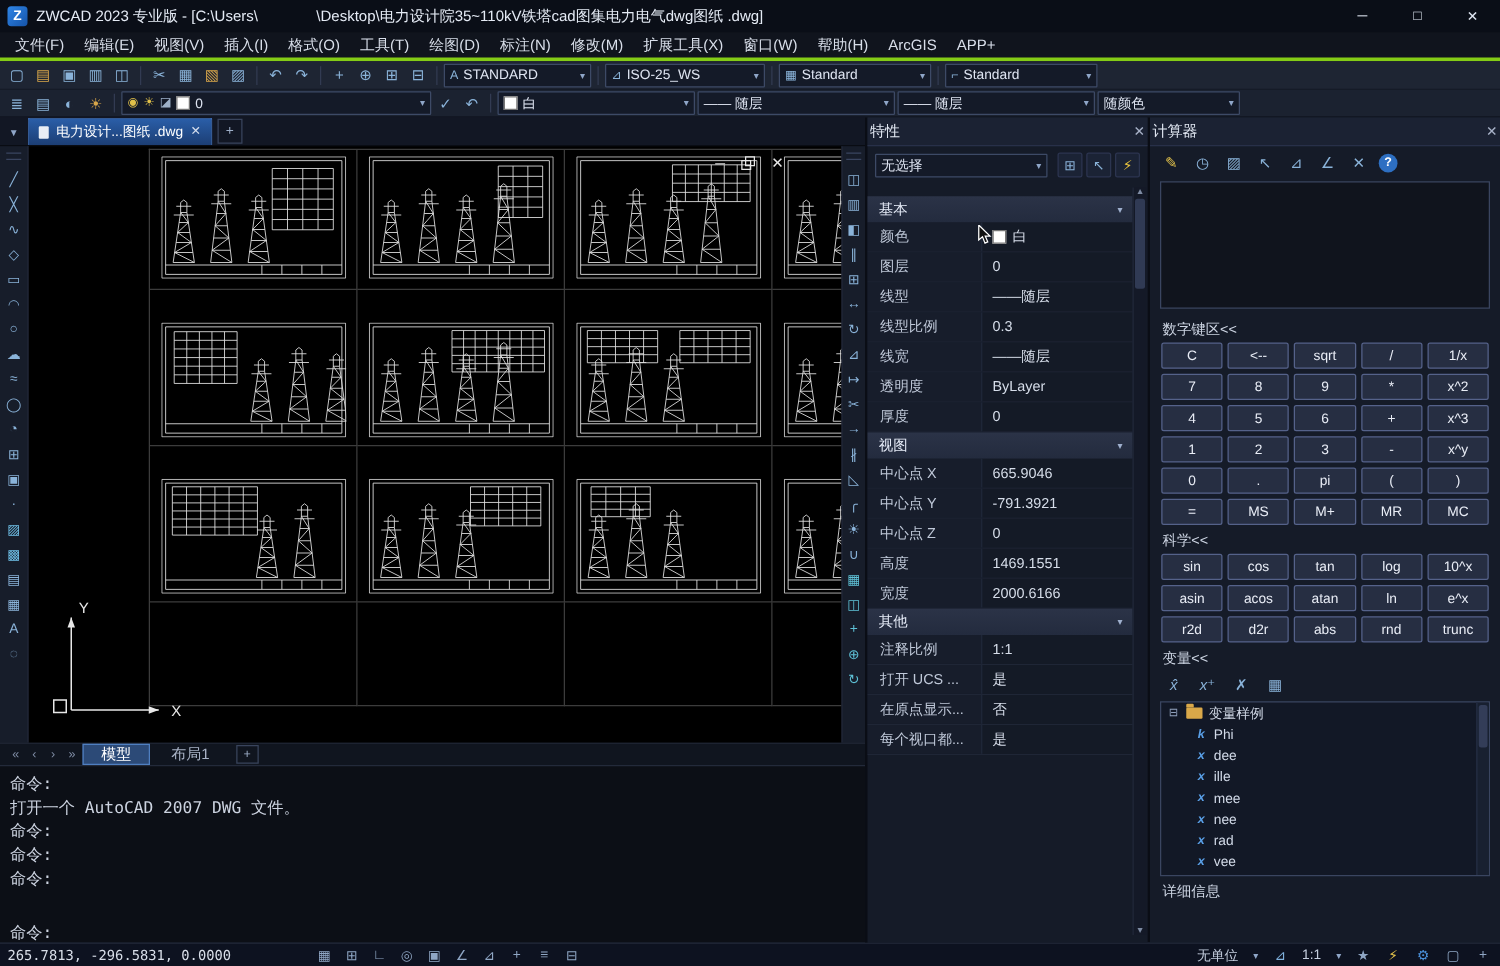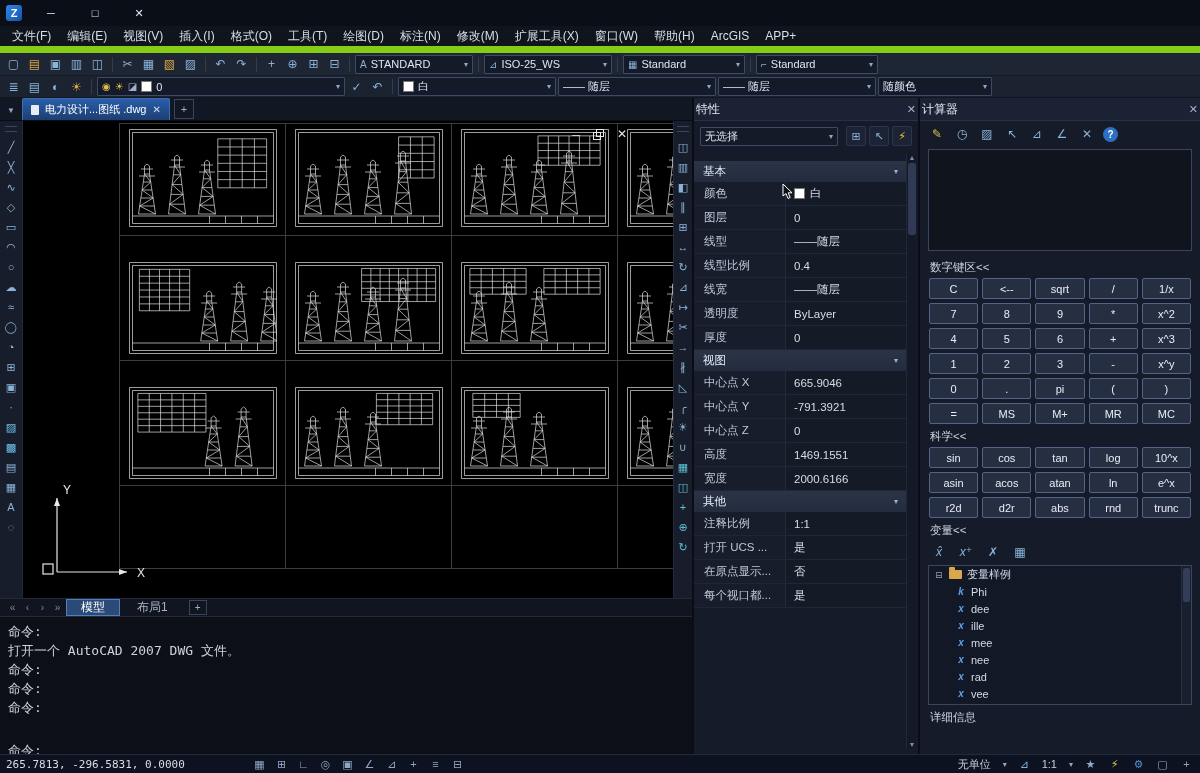--- a/index.html
+++ b/index.html
@@ -9,21 +9,21 @@
 
   
   .titlebar{height:26px;background:#0a0e17;display:flex;align-items:center;padding:0 0 0 6px;flex:none;}
   .logo{width:16px;height:16px;border-radius:3px;background:linear-gradient(135deg,#2f86e8,#1553a8);
         color:#fff;font-size:11px;font-weight:bold;display:flex;align-items:center;justify-content:center;margin-right:7px;}
   .title{font-size:12px;color:#e5ebf5;white-space:pre;overflow:hidden;text-overflow:ellipsis;flex:1;}
   .win-controls{display:flex;height:26px;flex:none;}
   .win-btn{width:44px;height:26px;display:flex;align-items:center;justify-content:center;color:#dfe6f2;font-size:11px;}
 
   
-  .menubar{height:20px;background:#10141d;display:flex;align-items:center;padding-left:4px;flex:none;border-bottom:7px solid #84cc16;}
+  .menubar{height:20px;background:#10141d;display:flex;align-items:center;padding-left:4px;flex:none;border-bottom:3px solid #84cc16;}
   .menu-item{font-size:12px;color:#d8dee9;padding:0 8px;height:20px;display:flex;align-items:center;}
 
   
   .toolbar{display:flex;align-items:center;background:#1e2533;flex:none;padding:0 4px;gap:2px;}
   .tb1{height:22px;border-bottom:1px solid #151b27;}
   .tb2{height:21px;background:#1b2230;border-bottom:1px solid #11151f;}
   .tb-icon{width:19px;height:18px;display:flex;align-items:center;justify-content:center;
            font-size:12px;color:#8ab3d9;border-radius:2px;flex:none;}
   .tb-sep{width:1px;height:15px;background:#323b52;margin:0 3px;flex:none;}
   .dd{display:flex;align-items:center;gap:4px;background:#141a28;border:1px solid #3d4a66;height:17px;
@@ -138,20 +138,21 @@
   .st-txt{color:#c5cede;}
   .st-caret{color:#8fa6c8;font-size:8px;margin-left:2px;}
 </style>
 </head>
 <body>
 
 <div class="app">
 
   <div class="titlebar">
     <span class="logo">Z</span>
+    <span class="title">ZWCAD 2023 专业版 - [C:\Users\              \Desktop\电力设计院35~110kV铁塔cad图集电力电气dwg图纸 .dwg]</span>
     <div class="win-controls">
       <span class="win-btn">─</span>
       <span class="win-btn">□</span>
       <span class="win-btn">✕</span>
     </div>
   </div>
 
   <div class="menubar" id="menubar">
       <span class="menu-item">文件(F)</span>
       <span class="menu-item">编辑(E)</span>
@@ -465,21 +466,21 @@
           </div>
           <div class="prop-row">
             <div class="lbl">线型</div>
             <div class="val">
               <span>——随层</span>
             </div>
           </div>
           <div class="prop-row">
             <div class="lbl">线型比例</div>
             <div class="val">
-              <span>0.4</span>
+              <span>0.3</span>
             </div>
           </div>
           <div class="prop-row">
             <div class="lbl">线宽</div>
             <div class="val">
               <span>——随层</span>
             </div>
           </div>
           <div class="prop-row">
             <div class="lbl">透明度</div>

